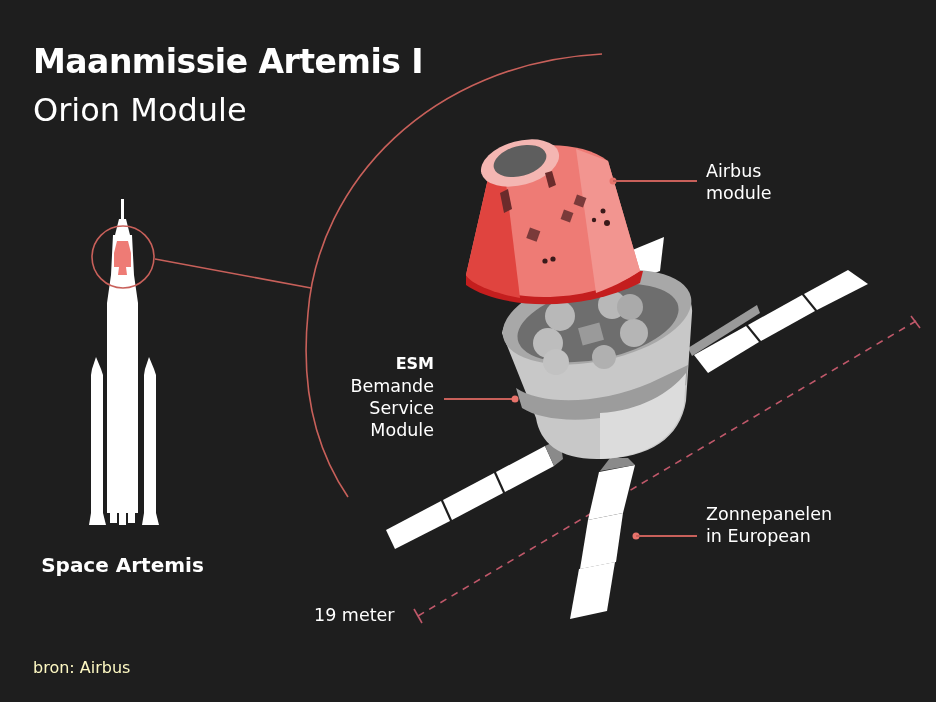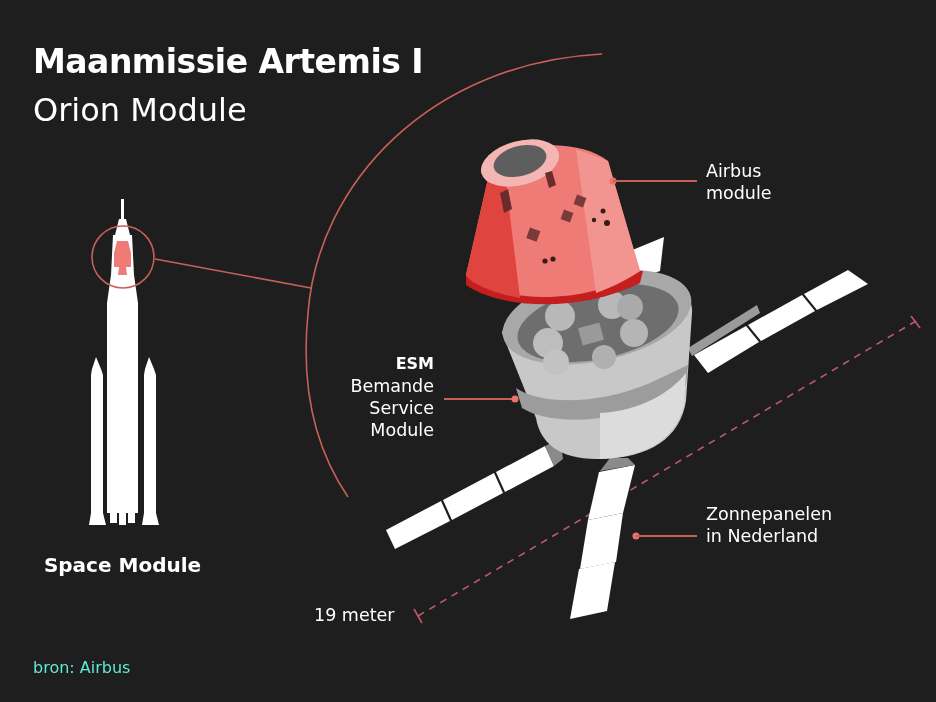--- a/index.html
+++ b/index.html
@@ -19,21 +19,21 @@
   }
   .subtitle {
     left: 33px; top: 78px;
     font-size: 32px; font-weight: normal; white-space: nowrap;
   }
   .label { font-size: 17.5px; line-height: 22px; white-space: nowrap; }
   .right { text-align: right; }
   .center { text-align: center; }
   .sls { left: 30px; top: 540px; width: 185px; font-size: 19px; line-height: 24px; }
   .sls .strong { font-weight: bold; font-size: 20px; }
-  .source { left: 33px; top: 645px; font-size: 16px; color: #5eead4; white-space: nowrap; }
+  .source { left: 33px; top: 645px; font-size: 16px; color: #fef9c3; white-space: nowrap; }
 </style>
 </head>
 <body>
 
 <div id="stage">
 
   <svg class="abs" width="936" height="702" viewBox="0 0 936 702" style="left:0;top:0">
 
     <path d="M602,41 C430,50 318,170 308,300 C300,380 318,440 348,484" fill="none" stroke="#c8605a" stroke-width="1.6"></path>
 
@@ -160,23 +160,23 @@
 
   <div class="abs label right" style="left:330px;top:340px;width:104px;">
     <div style="font-weight:bold;font-size:16px;">ESM</div>
     <div>Bemande</div>
     <div>Service</div>
     <div>Module</div>
   </div>
 
   <div class="abs label" style="left:706px;top:490px;">
     <div>Zonnepanelen</div>
-    <div>in Nederland</div>
+    <div>in European</div>
   </div>
 
   <div class="abs label" style="left:314px;top:591px;">19 meter</div>
 
   <div class="abs sls center">
-    <div class="strong">Space Module</div>
+    <div class="strong">Space Artemis</div>
   </div>
 
   <div class="abs source">bron: Airbus</div>
 </div>
 
 </body></html>

